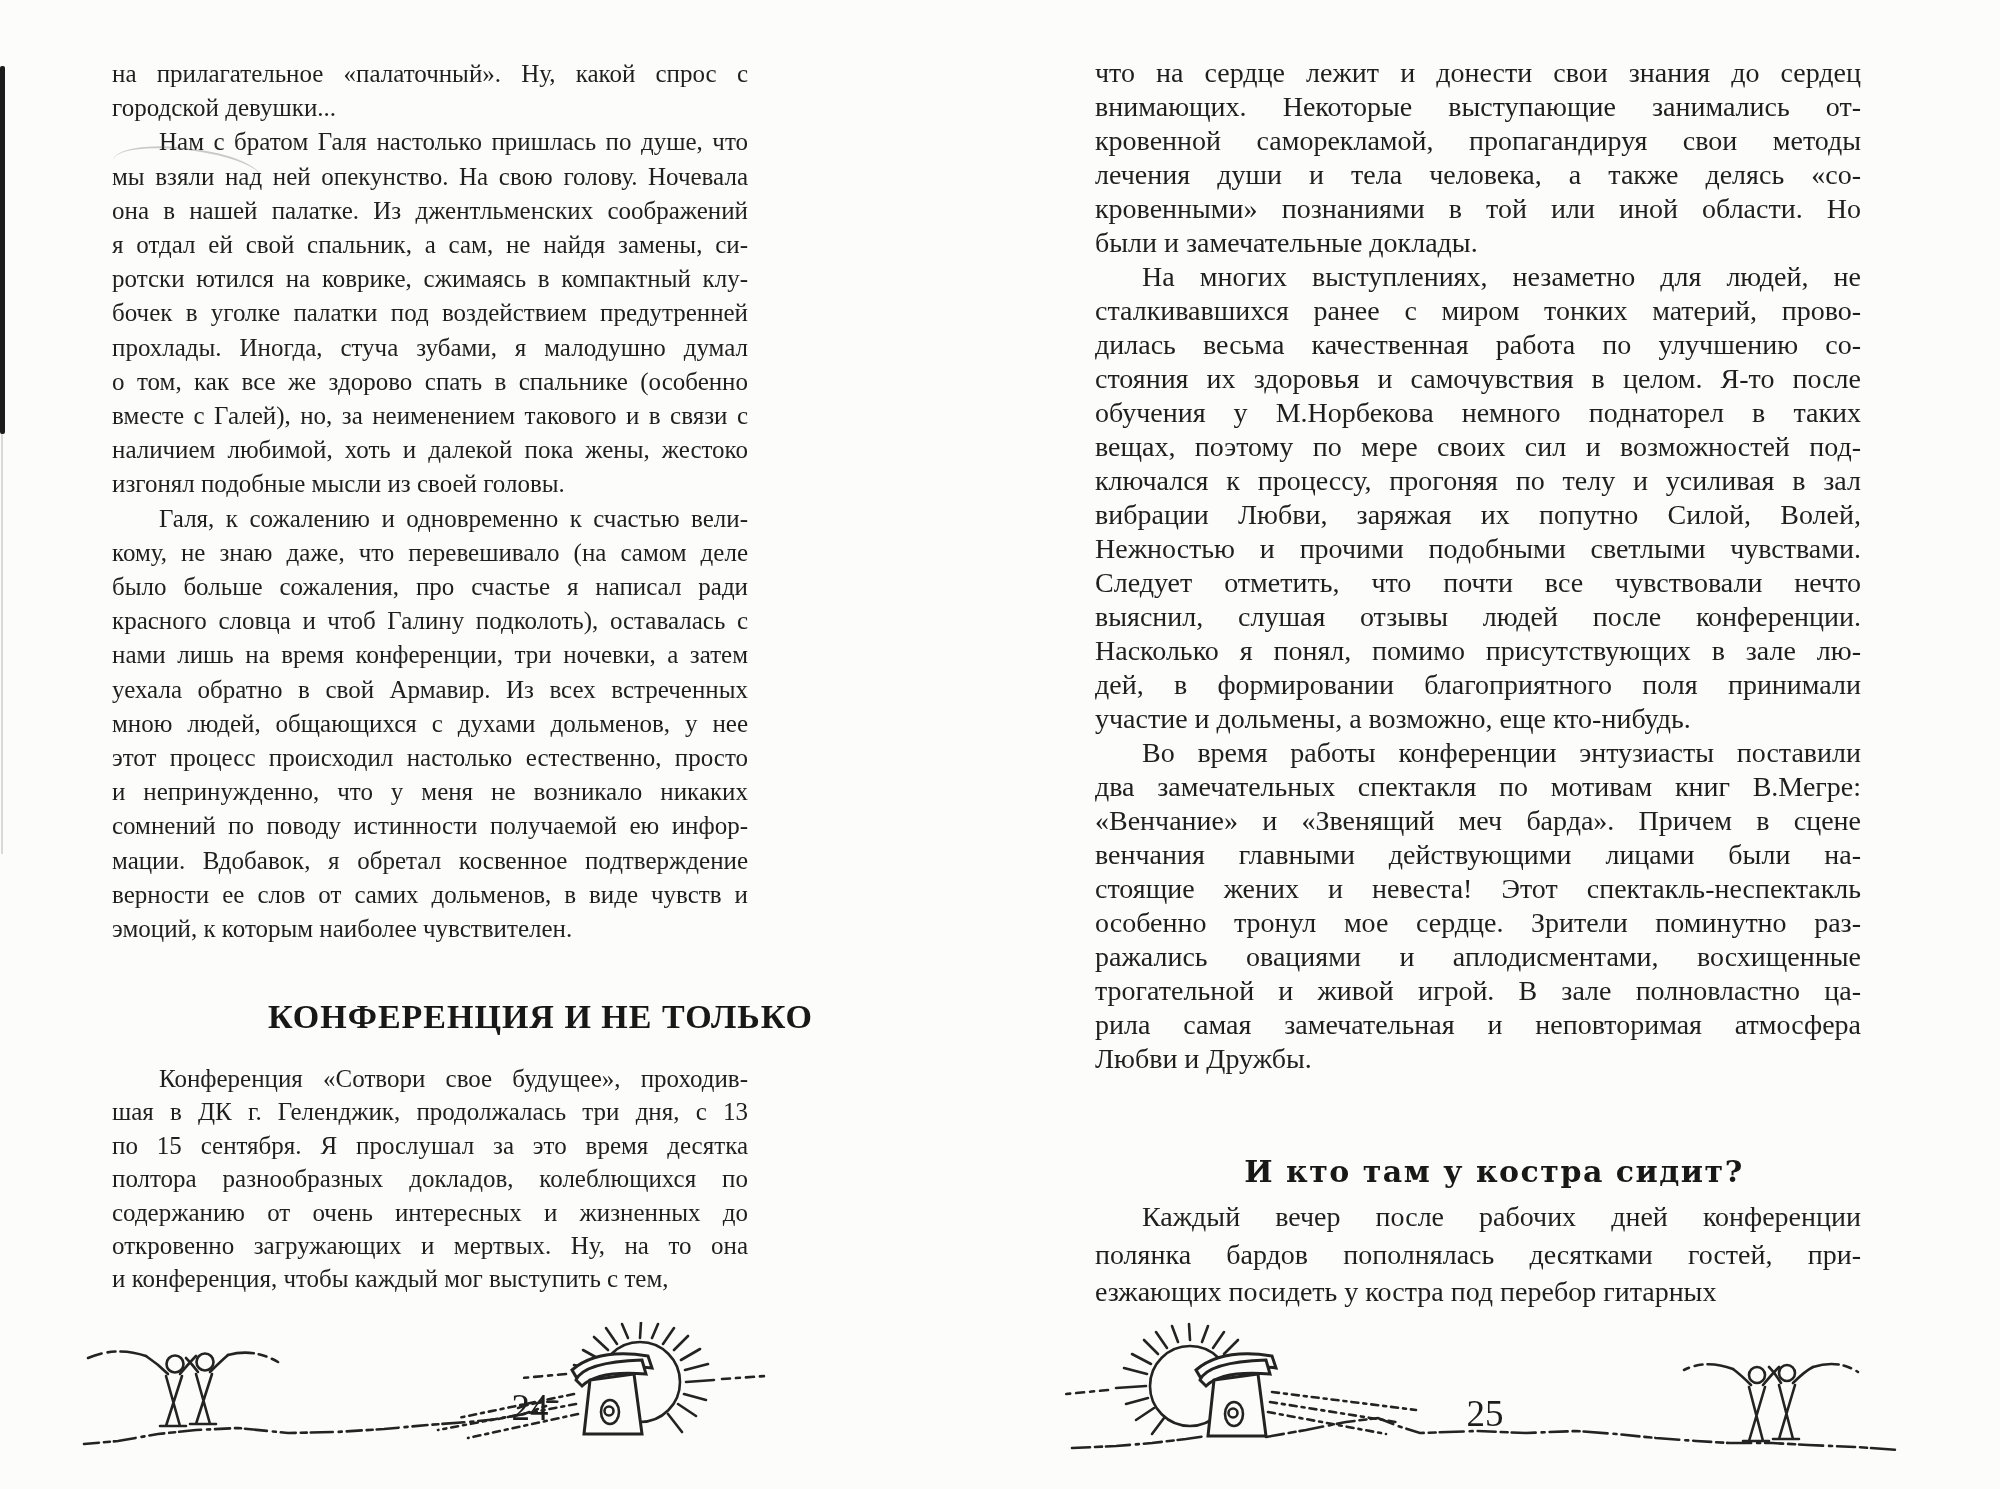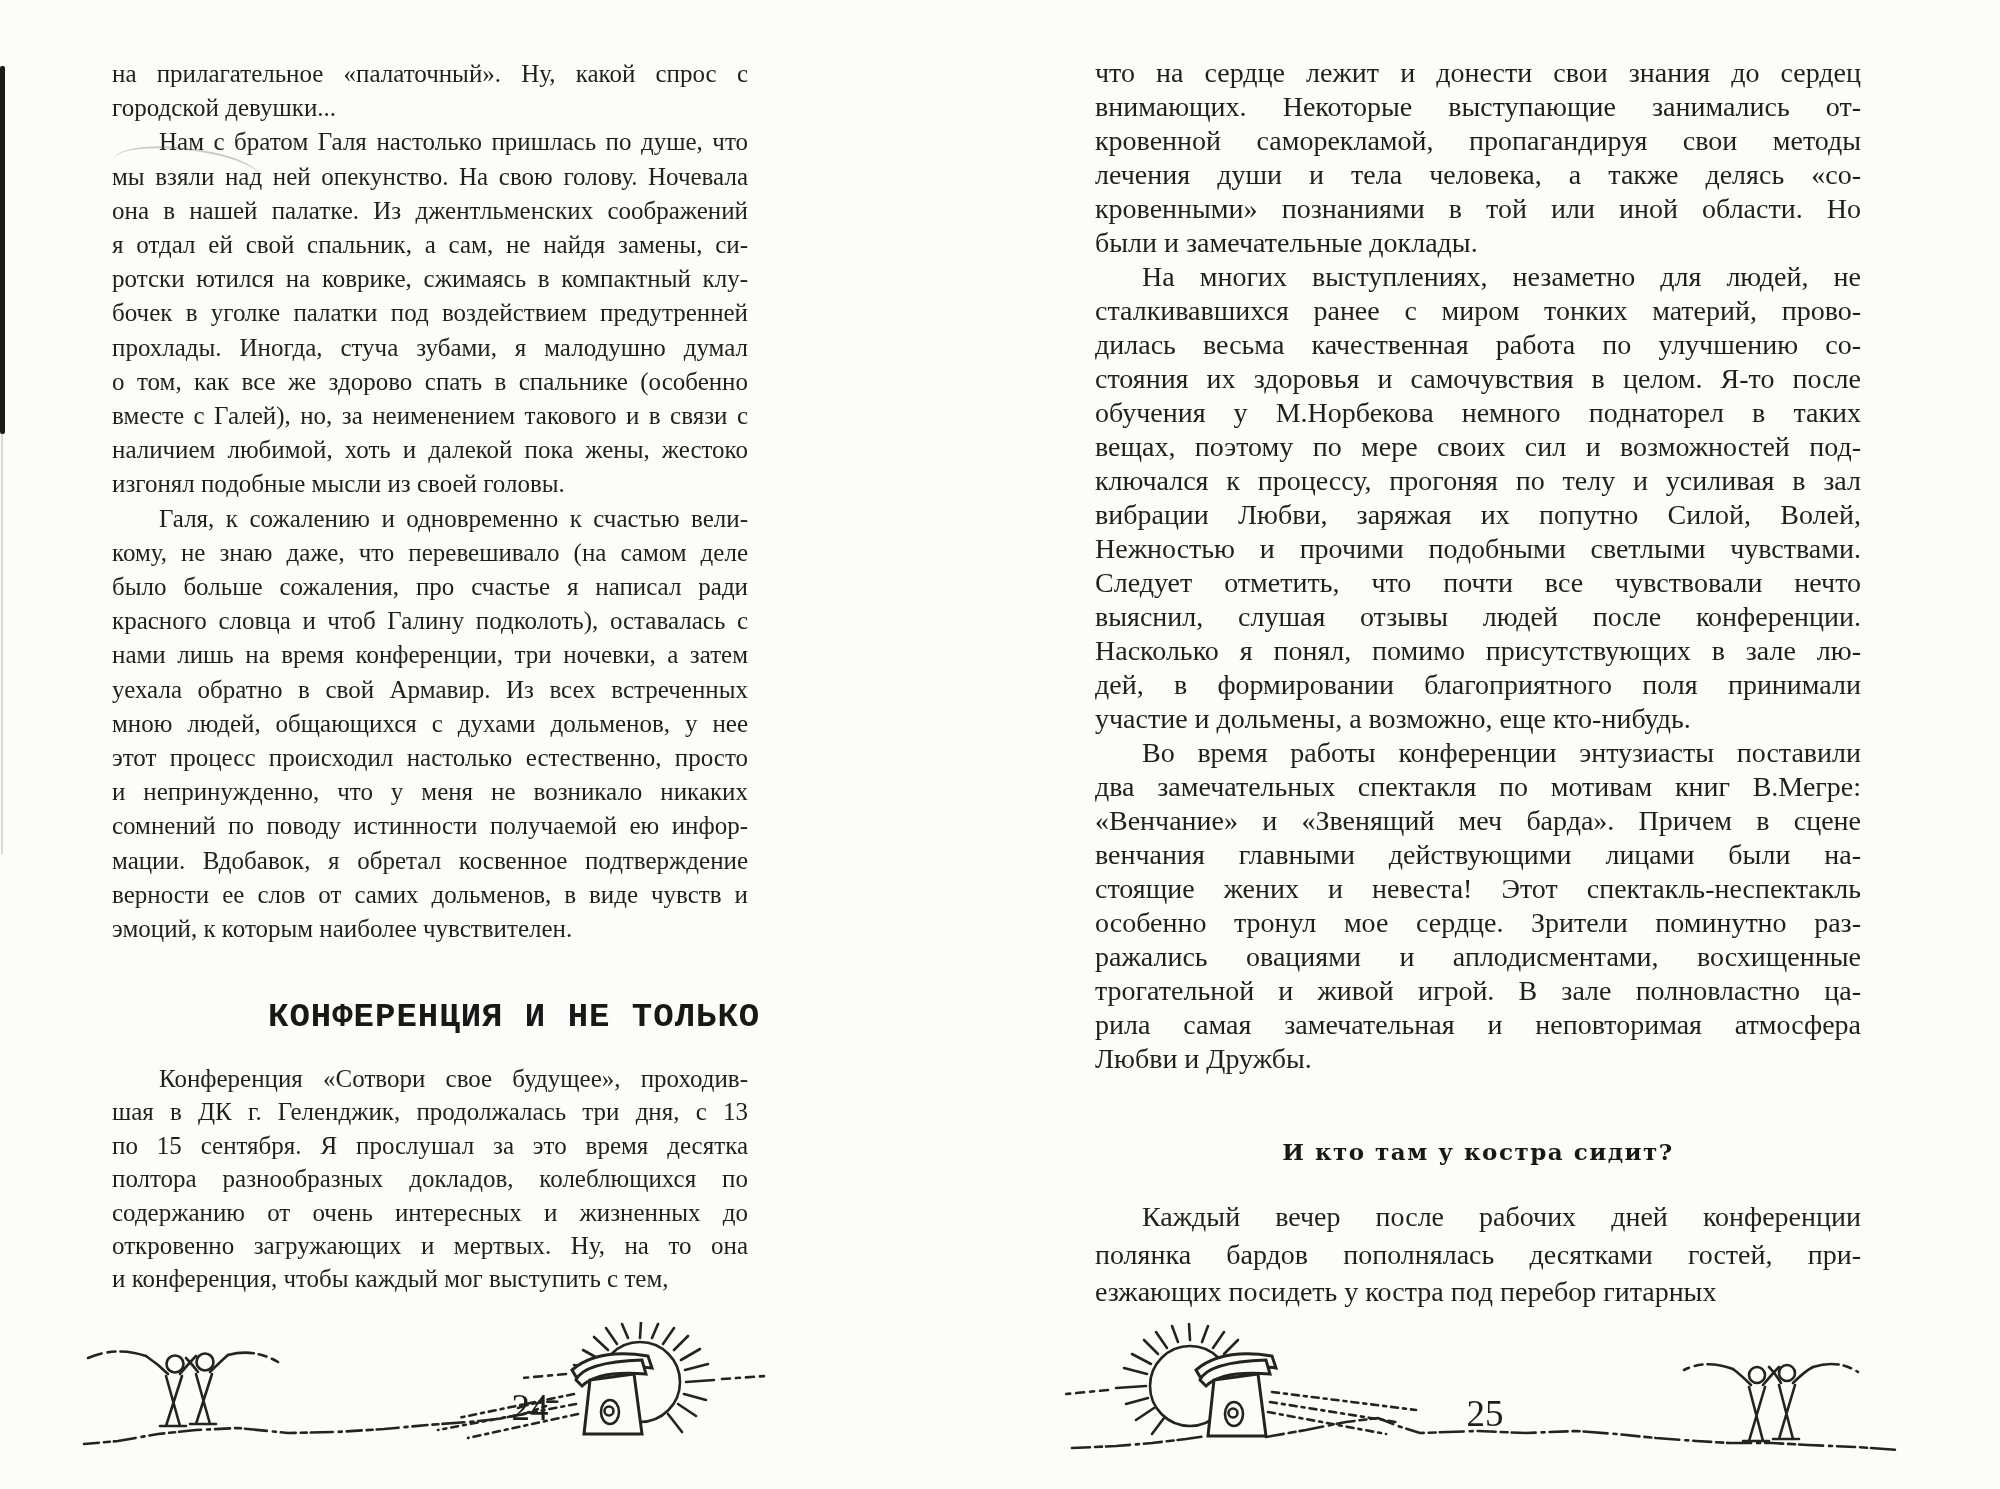--- a/index.html
+++ b/index.html
@@ -23,29 +23,29 @@
   .para{margin:0;}
 
   #p24-body{left:112px;top:57px;width:636px;font-size:25px;line-height:34.2px;font-family:Liberation Serif, serif;}
   #p24-after{left:112px;top:1062px;width:636px;font-size:25px;line-height:33.4px;}
   #p25-body{left:1095px;top:56px;width:766px;font-size:28px;line-height:34px;}
   #p25-after{left:1095px;top:1198px;width:766px;font-size:28px;line-height:37.6px;}
 
   
   .chapter-heading{
     position:absolute;left:268px;top:998px;margin:0;
-    font-family:Liberation Mono, monospace;
+    font-family:Liberation Serif, serif;
     font-weight:700;font-size:34px;letter-spacing:1px;
     white-space:nowrap;color:#181818;
   }
   .sub-heading{
-    position:absolute;left:1095px;top:1138px;width:766px;margin:0;
+    position:absolute;left:1095px;top:1138px;width:766px;margin:16px;
     text-align:center;
     font-family:"DejaVu Serif","Liberation Serif",serif;
-    font-weight:700;font-size:23px;letter-spacing:1.5px;
+    font-weight:700;font-size:30px;letter-spacing:1.5px;
     color:#181818;
   }
 
   
   .pageno{
     position:absolute;width:60px;text-align:center;
     font-size:37px;color:#1d1d1d;
   }
   #pageno-24{left:500px;top:1386px;}
   #pageno-25{left:1455px;top:1392px;}

